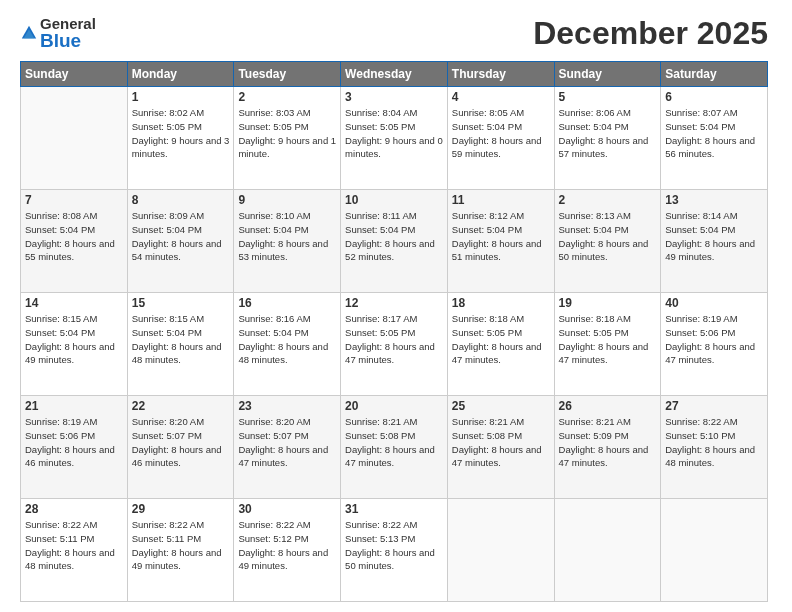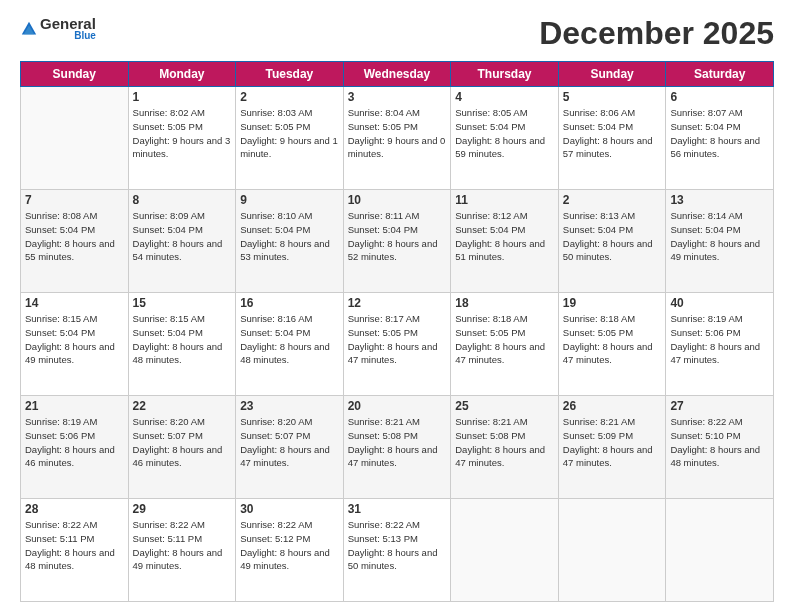--- a/index.html
+++ b/index.html
@@ -6,21 +6,21 @@
     body {
       font-family: Arial, sans-serif;
       background: #fff;
       width: 792px;
       height: 612px;
       overflow: hidden;
     }
     .page {
       width: 792px;
       height: 612px;
-      padding: 16px 18px 10px 20px;
+      padding: 16px 24px 10px 20px;
       display: flex;
       flex-direction: column;
     }
     .header {
       display: flex;
       justify-content: space-between;
       align-items: flex-start;
       margin-bottom: 10px;
     }
     .logo {
@@ -31,24 +31,23 @@
       display: flex;
       flex-direction: column;
       line-height: 1;
     }
     .logo-general {
       font-size: 15px;
       font-weight: bold;
       color: #333;
     }
     .logo-blue {
-      font-size: 10px;
+      font-size: 19px;
       font-weight: bold;
       color: #1a6fc4;
-      text-align: right;
     }
     .logo-icon {
       width: 18px;
       height: 18px;
       margin-right: 2px;
     }
     .title-block {
       text-align: left;
     }
     .month-title {
@@ -62,26 +61,26 @@
       color: #555;
     }
     .calendar {
       flex: 1;
       border: 1px solid #ccc;
       border-collapse: collapse;
       width: 100%;
       table-layout: fixed;
     }
     .calendar th {
-      background: #be185d;
+      background: #737373;
       color: #fff;
       font-size: 12px;
       font-weight: bold;
       padding: 5px 4px;
-      text-align: center;
+      text-align: left;
       border: 1px solid #1565b0;
     }
     .calendar td {
       vertical-align: top;
       border: 1px solid #ccc;
       padding: 3px 4px;
       font-size: 10px;
       color: #333;
       height: 82px;
     }

